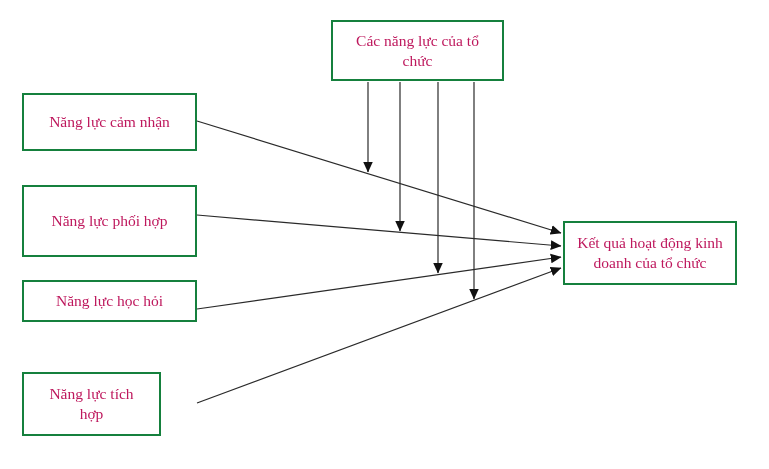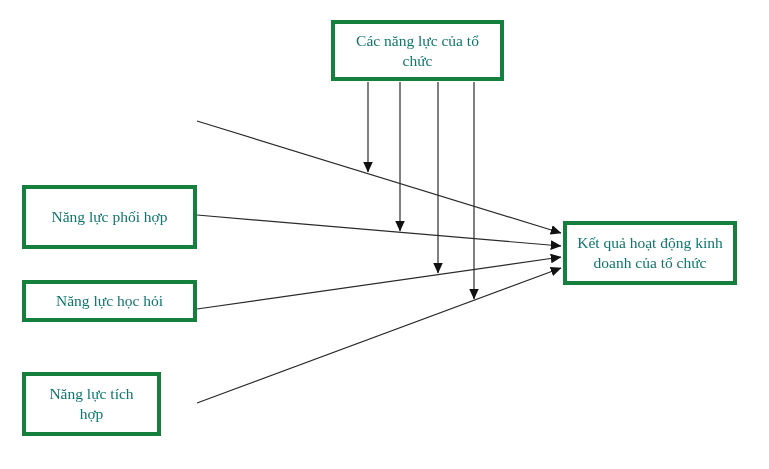--- a/index.html
+++ b/index.html
@@ -19,35 +19,35 @@
     position: absolute;
     left: 0;
     top: 0;
     width: 769px;
     height: 469px;
     z-index: 0;
   }
   .box {
     position: absolute;
     box-sizing: border-box;
-    border: 4px solid #15803d;
+    border: 2px solid #15803d;
     background: #ffffff;
     display: flex;
     align-items: center;
     justify-content: center;
     text-align: center;
-    color: #0f766e;
+    color: #be185d;
     font-size: 15.5px;
     line-height: 1.28;
     z-index: 1;
     padding: 2px 12px;
   }
   .box-moderator { left: 331px; top: 20px;  width: 173px; height: 61px; padding: 2px 16px; }
   .box-pred-0    { left: 22px;  top: 93px;  width: 175px; height: 58px; }
-  .box-pred-1    { left: 22px;  top: 185px; width: 175px; height: 64px; }
+  .box-pred-1    { left: 22px;  top: 185px; width: 175px; height: 72px; }
   .box-pred-2    { left: 22px;  top: 280px; width: 175px; height: 42px; }
   .box-pred-3    { left: 22px;  top: 372px; width: 139px; height: 64px; }
   .box-outcome   { left: 563px; top: 221px; width: 174px; height: 64px; padding: 11px 6px; }
 </style>
 </head>
 <body>
 
 <div class="canvas">
 
   <svg class="arrow-layer" viewBox="0 0 769 469" xmlns="http://www.w3.org/2000/svg">
@@ -65,20 +65,23 @@
     <line x1="368" y1="82" x2="368" y2="172" stroke="#2a2a2a" stroke-width="1.2" marker-end="url(#ah)"></line>
     <line x1="400" y1="82" x2="400" y2="231" stroke="#2a2a2a" stroke-width="1.2" marker-end="url(#ah)"></line>
     <line x1="438" y1="82" x2="438" y2="273" stroke="#2a2a2a" stroke-width="1.2" marker-end="url(#ah)"></line>
     <line x1="474" y1="82" x2="474" y2="299" stroke="#2a2a2a" stroke-width="1.2" marker-end="url(#ah)"></line>
   </svg>
 
   <div class="box box-moderator">
     <span>Các năng lực của tổ chức</span>
   </div>
 
+  <div class="box box-pred-0">
+    <span>Năng lực cảm nhận</span>
+  </div>
 
   <div class="box box-pred-1">
     <span>Năng lực phối hợp</span>
   </div>
 
   <div class="box box-pred-2">
     <span>Năng lực học hỏi</span>
   </div>
 
   <div class="box box-pred-3">

